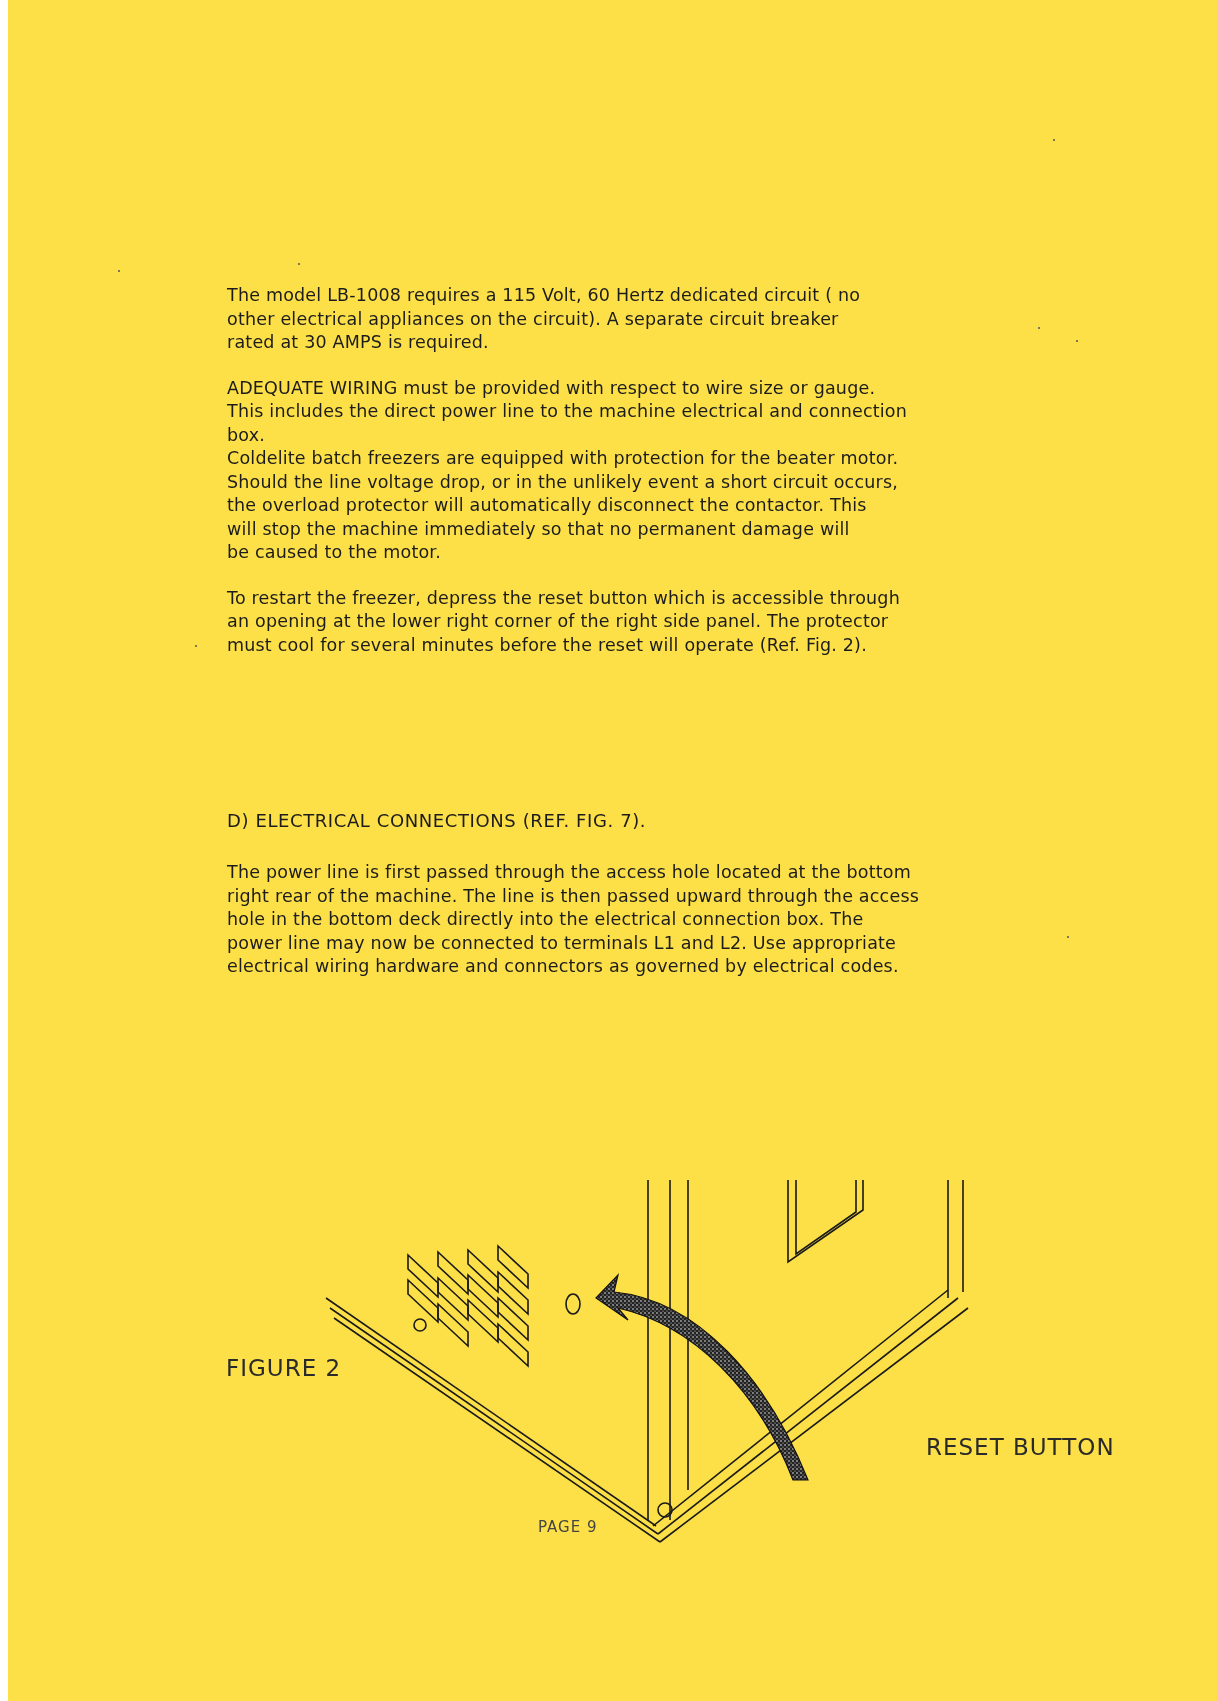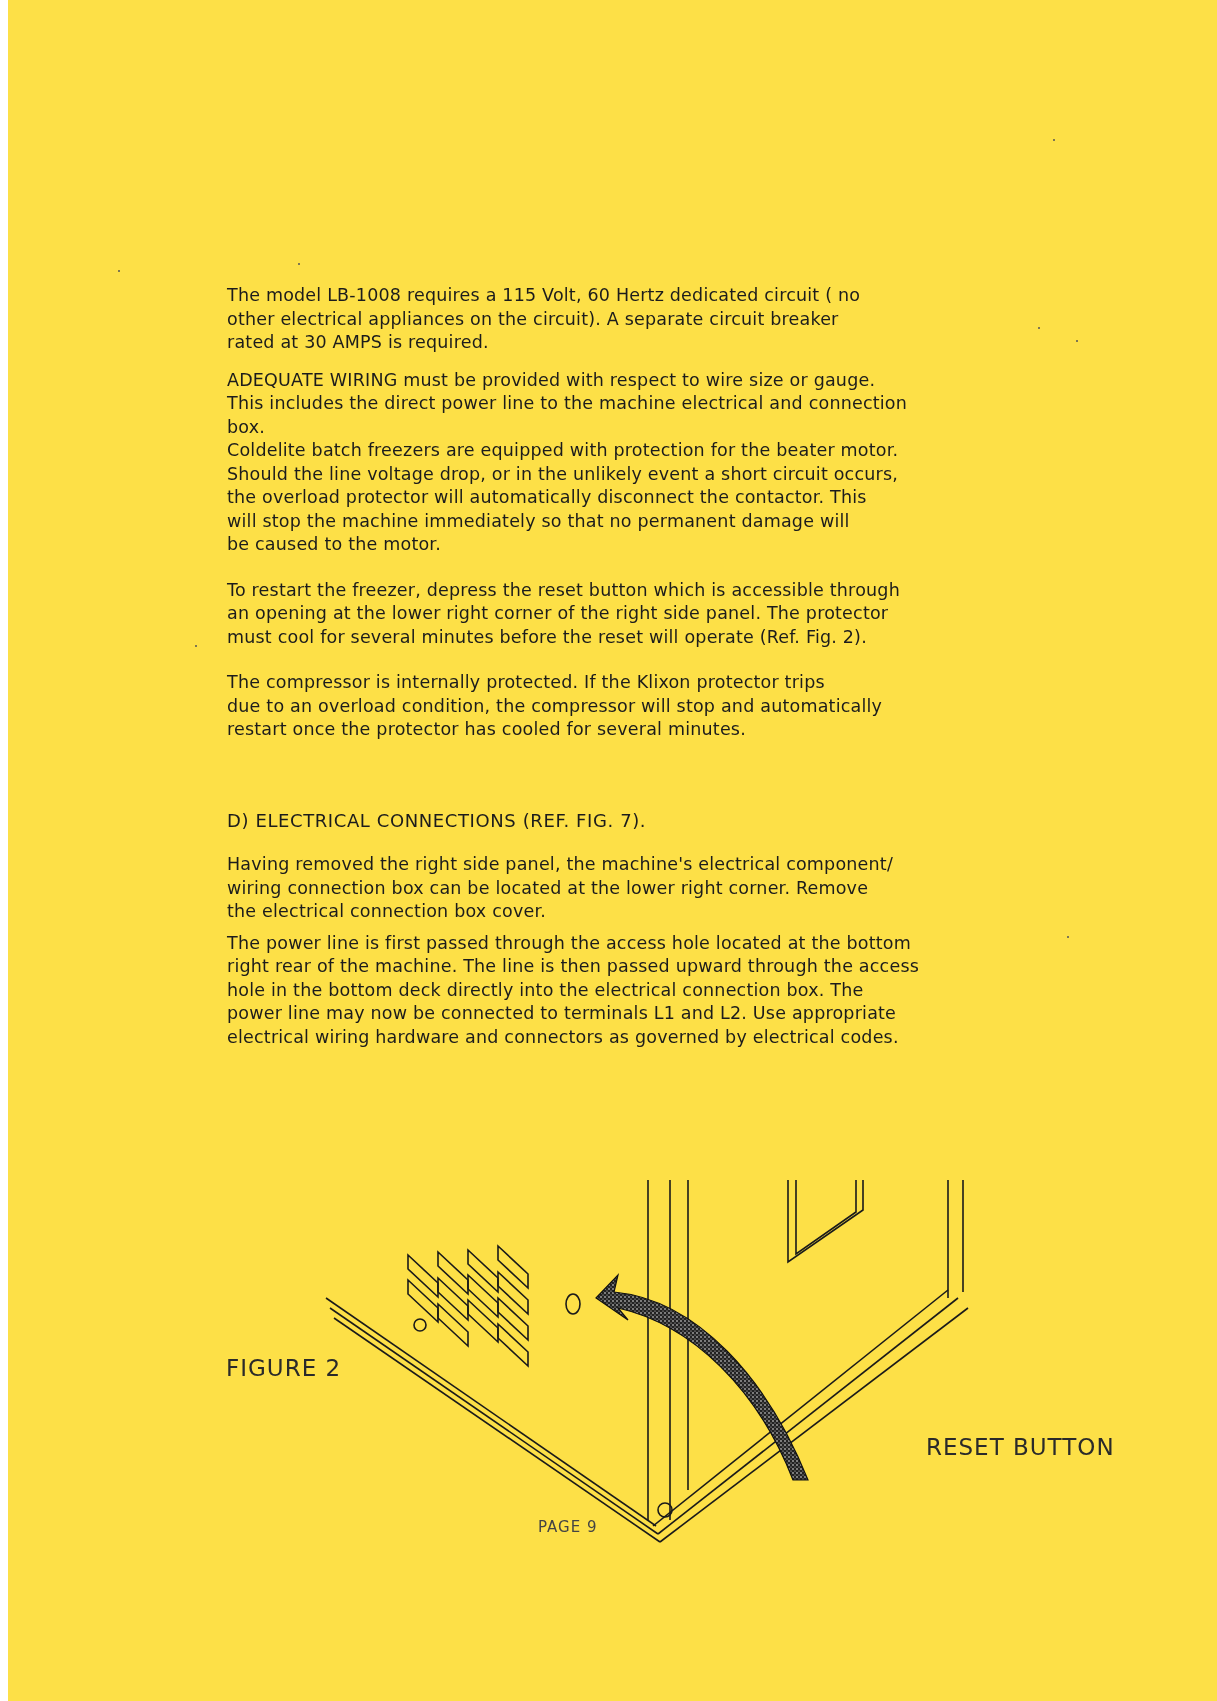--- a/index.html
+++ b/index.html
@@ -29,42 +29,36 @@
   <div class="speck" style="left:1030px;top:327px"></div>
   <div class="speck" style="left:1068px;top:340px"></div>
   <div class="speck" style="left:110px;top:270px"></div>
   <div class="speck" style="left:1059px;top:936px"></div>
   <div class="speck" style="left:187px;top:645px"></div>
 
   <div class="text-block" style="top:284px">
     <p class="para">The model LB-1008 requires a 115 Volt, 60 Hertz dedicated circuit ( no
 other electrical appliances on the circuit).  A separate circuit breaker
 rated at 30 AMPS is required.</p>
-    <p class="para" style="margin-top:14px">ADEQUATE WIRING must be provided with respect to wire size or gauge.
+    <p class="para" style="margin-top:22px">ADEQUATE WIRING must be provided with respect to wire size or gauge.
 This includes the direct power line to the machine electrical and connection
 box.
 Coldelite batch freezers are equipped with protection for the beater motor.
 Should the line voltage drop, or in the unlikely event a short circuit occurs,
 the overload protector will automatically disconnect the contactor.  This
 will stop the machine immediately so that no permanent damage will
 be caused to the motor.</p>
     <p class="para" style="margin-top:22px">To restart the freezer, depress the reset button which is accessible through
 an opening at the lower right corner of the right side panel. The protector
 must cool for several minutes before the reset will operate (Ref. Fig. 2).</p>
-    <p class="para" style="margin-top:22px">The compressor is internally protected.  If the Klixon protector trips
-due to an overload condition, the compressor will stop and automatically
-restart once the protector has cooled for several minutes.</p>
   </div>
 
   <div class="heading">D) ELECTRICAL CONNECTIONS (REF. FIG. 7).</div>
 
   <div class="text-block" style="top:853px">
-    <p class="para">Having removed the right side panel, the machine's electrical component/
-wiring connection box can be located at the lower right corner. Remove
-the electrical connection box cover.</p>
     <p class="para" style="margin-top:8px">The power line is first passed through the access hole located at the bottom
 right rear of the machine. The line is then passed upward through the access
 hole in the bottom deck directly into the electrical connection box. The
 power line may now be connected to terminals L1 and L2. Use appropriate
 electrical wiring hardware and connectors as governed by electrical codes.</p>
   </div>
 
   <svg class="figure" width="740" height="370" viewBox="0 0 740 370">
     <defs>
       <pattern id="stipple" width="4" height="4" patternUnits="userSpaceOnUse">

